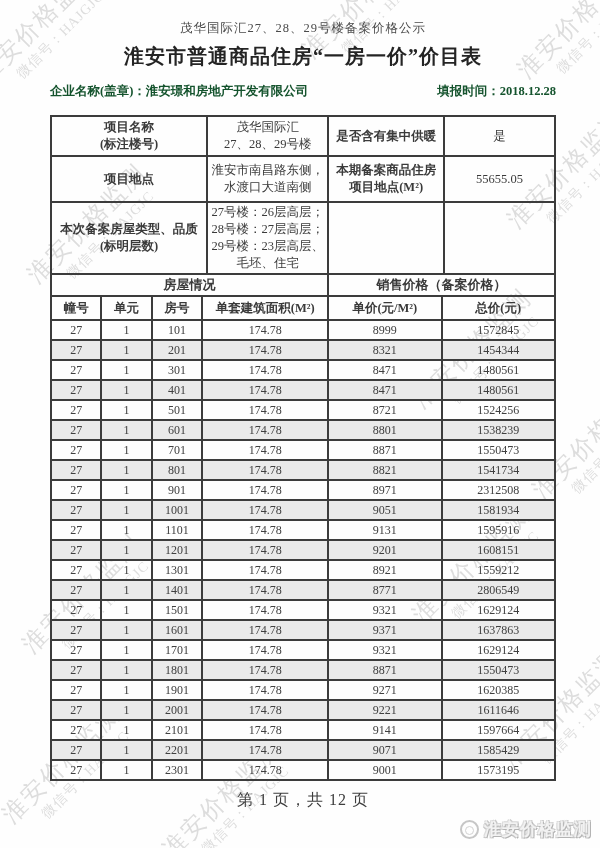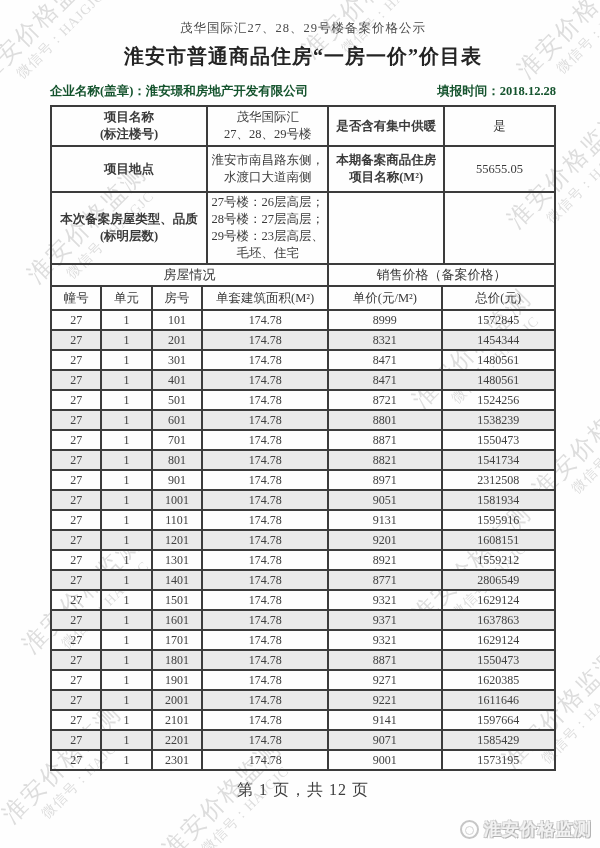--- a/index.html
+++ b/index.html
@@ -22,29 +22,29 @@
   
   .content { position:relative; z-index:1; padding:20px 44px 0 50px; }
 
   .notice { text-align:center; font-size:12.5px; color:#4a4a4a; letter-spacing:1px; }
   .title  { text-align:center; font-size:20px; font-weight:bold; color:#242424; margin-top:6px; letter-spacing:1px; }
   .meta   { display:flex; justify-content:space-between; align-items:flex-end; margin-top:13px; font-size:12.5px; font-weight:bold; color:#14532d; }
 
   table { border-collapse:collapse; width:100%; table-layout:fixed; }
   td, th { border:2px solid #3c3c3c; text-align:center; vertical-align:middle; padding:0 2px; }
 
-  .info-table { margin-top:5px; }
+  .info-table { margin-top:15px; }
   .info-table td { font-size:12.5px; line-height:1.35; }
   .info-table .lbl { font-weight:bold; }
   .info-table .r1 td { height:38px; }
   .info-table .r2 td { height:44px; }
   .info-table .r3 td { height:70px; }
 
   .price-table { margin-top:-2px; }
-  .price-table th { font-weight:normal;margin-top:32px; }
+  .price-table th { font-weight:bold;margin-top:32px; }
   .price-table .section-row th { height:20px; font-size:13px; }
   .price-table .cols-row th    { height:22px; font-size:12.5px; }
   .price-table tbody td { height:18px; font-size:12px; color:#404040; }
   .price-table tbody tr:nth-child(even) td { background:#eaeaea; }
 
   .page-footer { text-align:center; font-size:16px; color:#3d3d3d; margin-top:9px; letter-spacing:1px; }
 
   
   .badge { position:absolute; right:8px; bottom:7px; z-index:2; display:flex; align-items:center; gap:5px; }
   .badge-circle { width:19px; height:19px; box-sizing:border-box; border:2.5px solid #c6c6c6; border-radius:50%; position:relative; }
@@ -141,21 +141,21 @@
         <td>是</td>
       </tr>
       <tr class="r2">
         <td class="lbl">项目地点</td>
         <td>
           <div>淮安市南昌路东侧，</div>
           <div>水渡口大道南侧</div>
         </td>
         <td class="lbl">
           <div>本期备案商品住房</div>
-          <div>项目名称(M²)</div>
+          <div>项目地点(M²)</div>
         </td>
         <td>55655.05</td>
       </tr>
       <tr class="r3">
         <td class="lbl">
           <div>本次备案房屋类型、品质</div>
           <div>(标明层数)</div>
         </td>
         <td>
           <div>27号楼：26层高层；</div>

